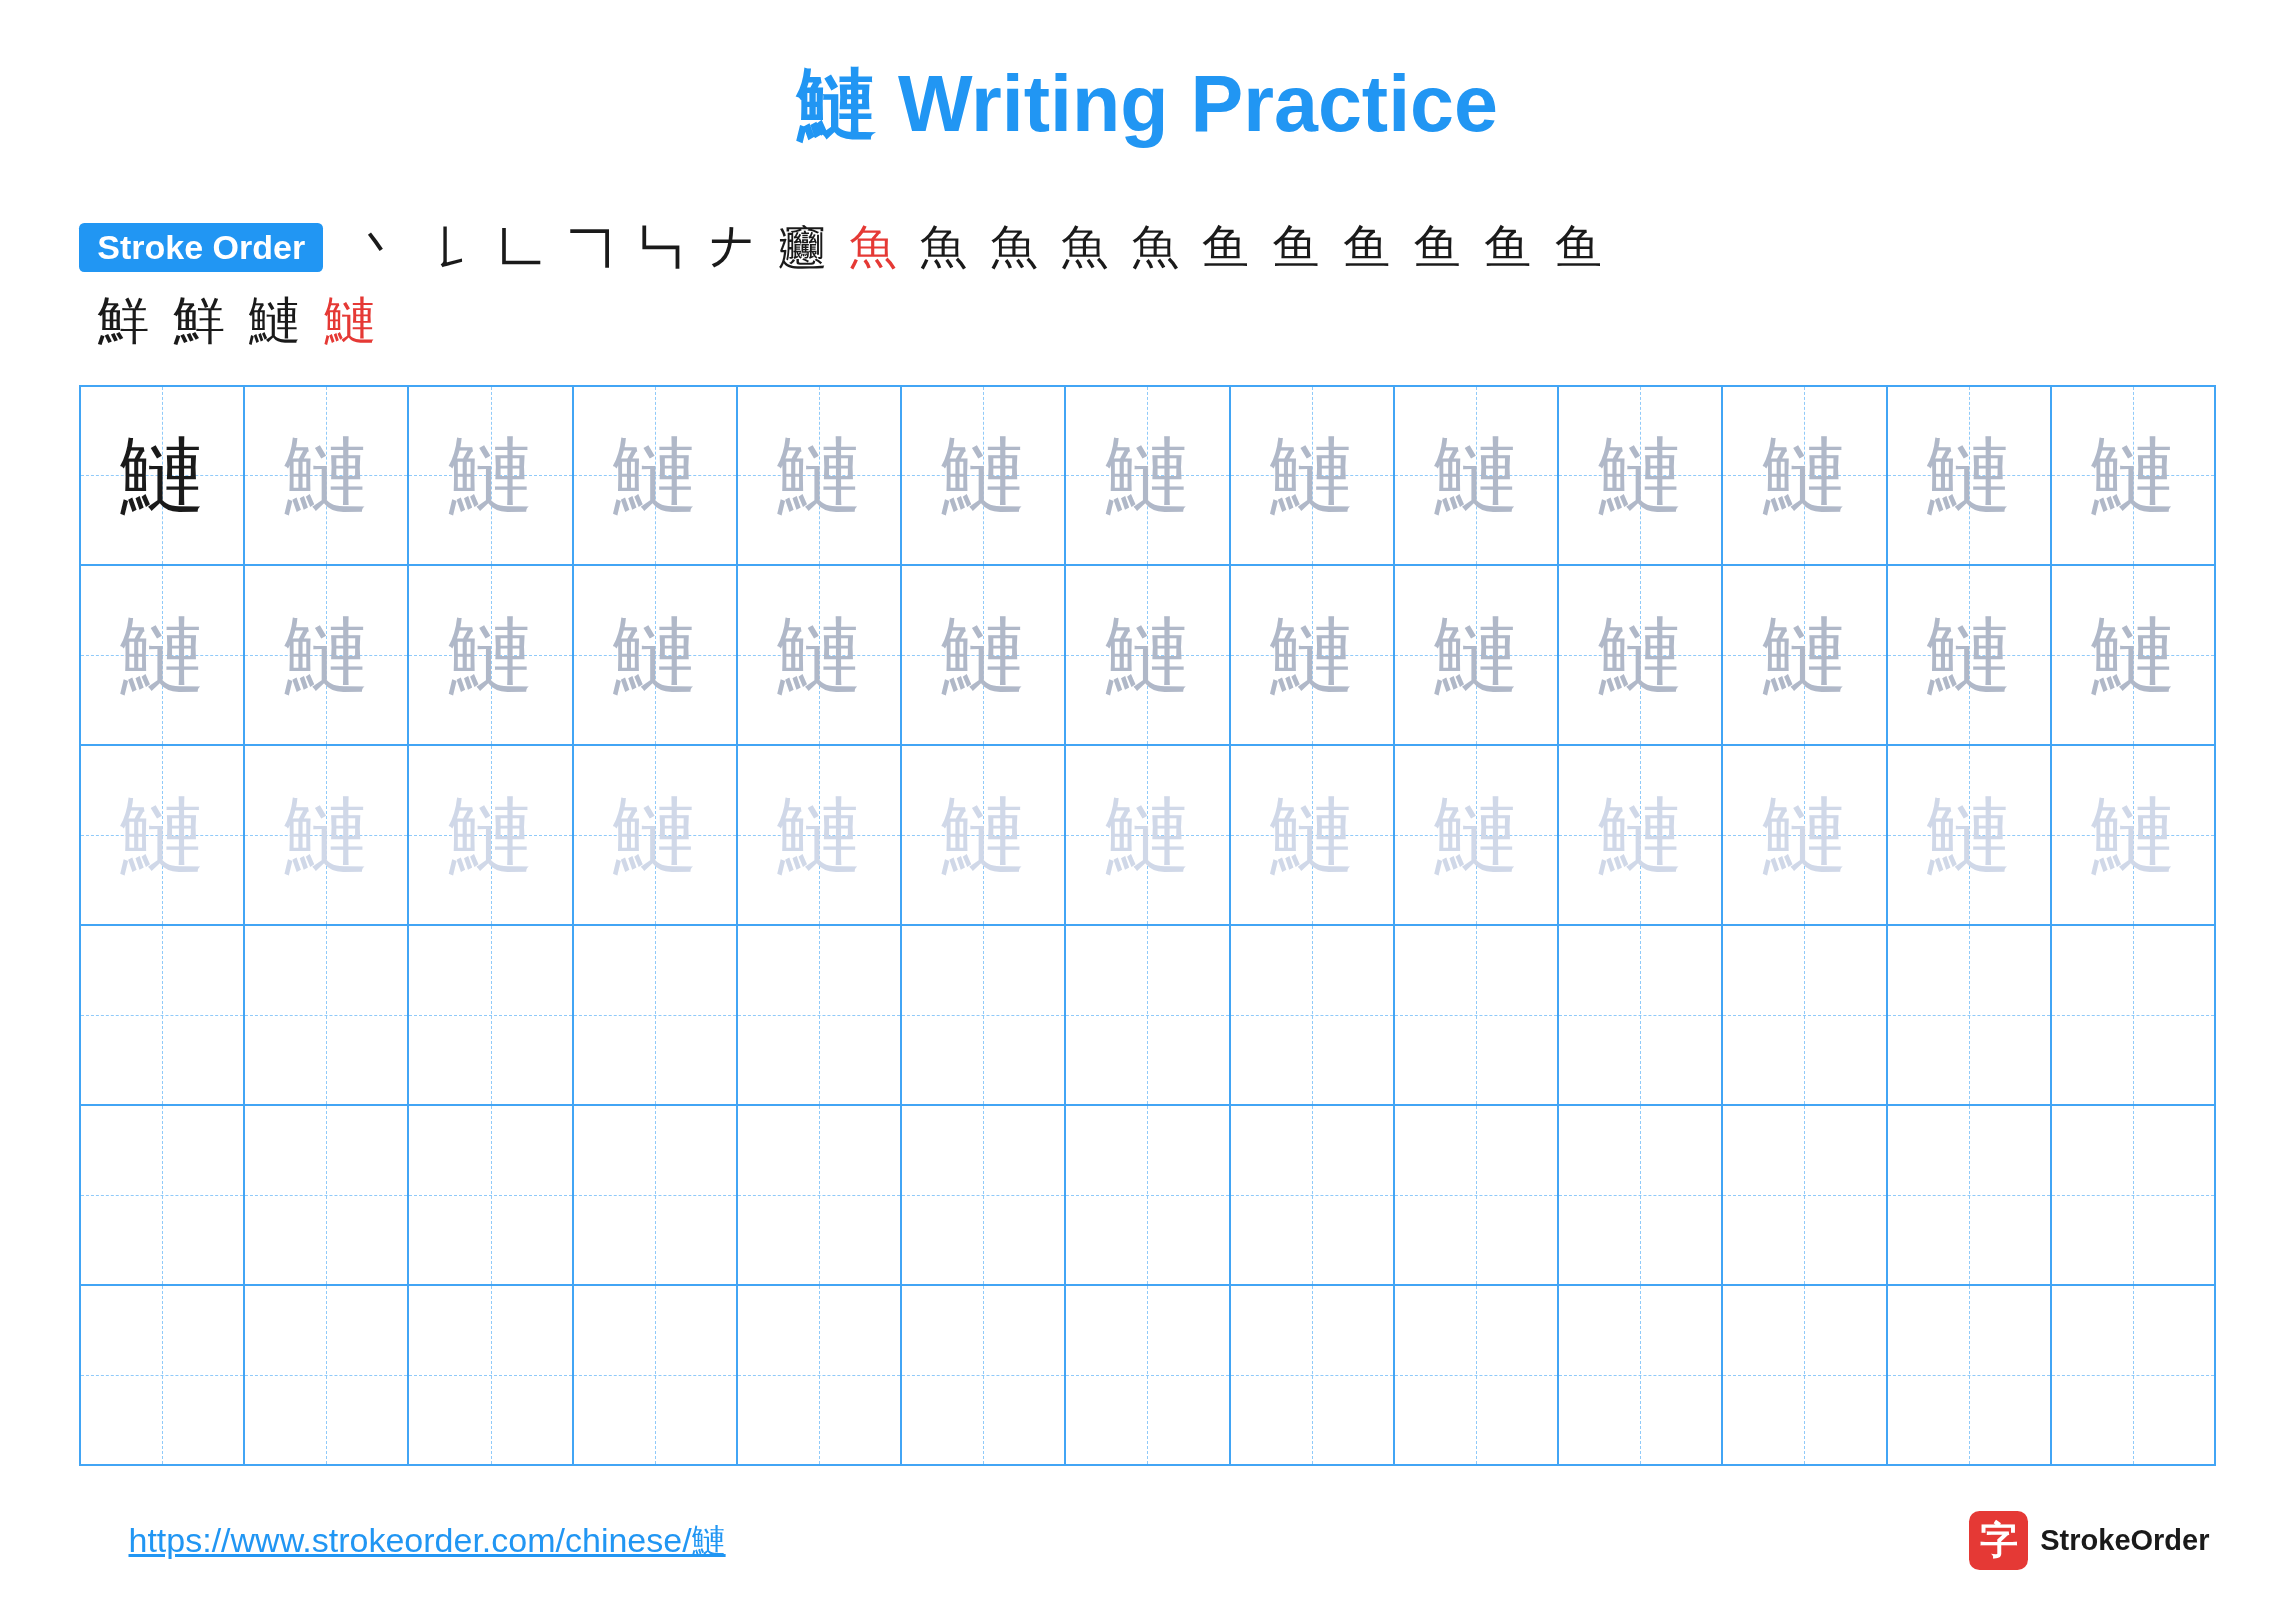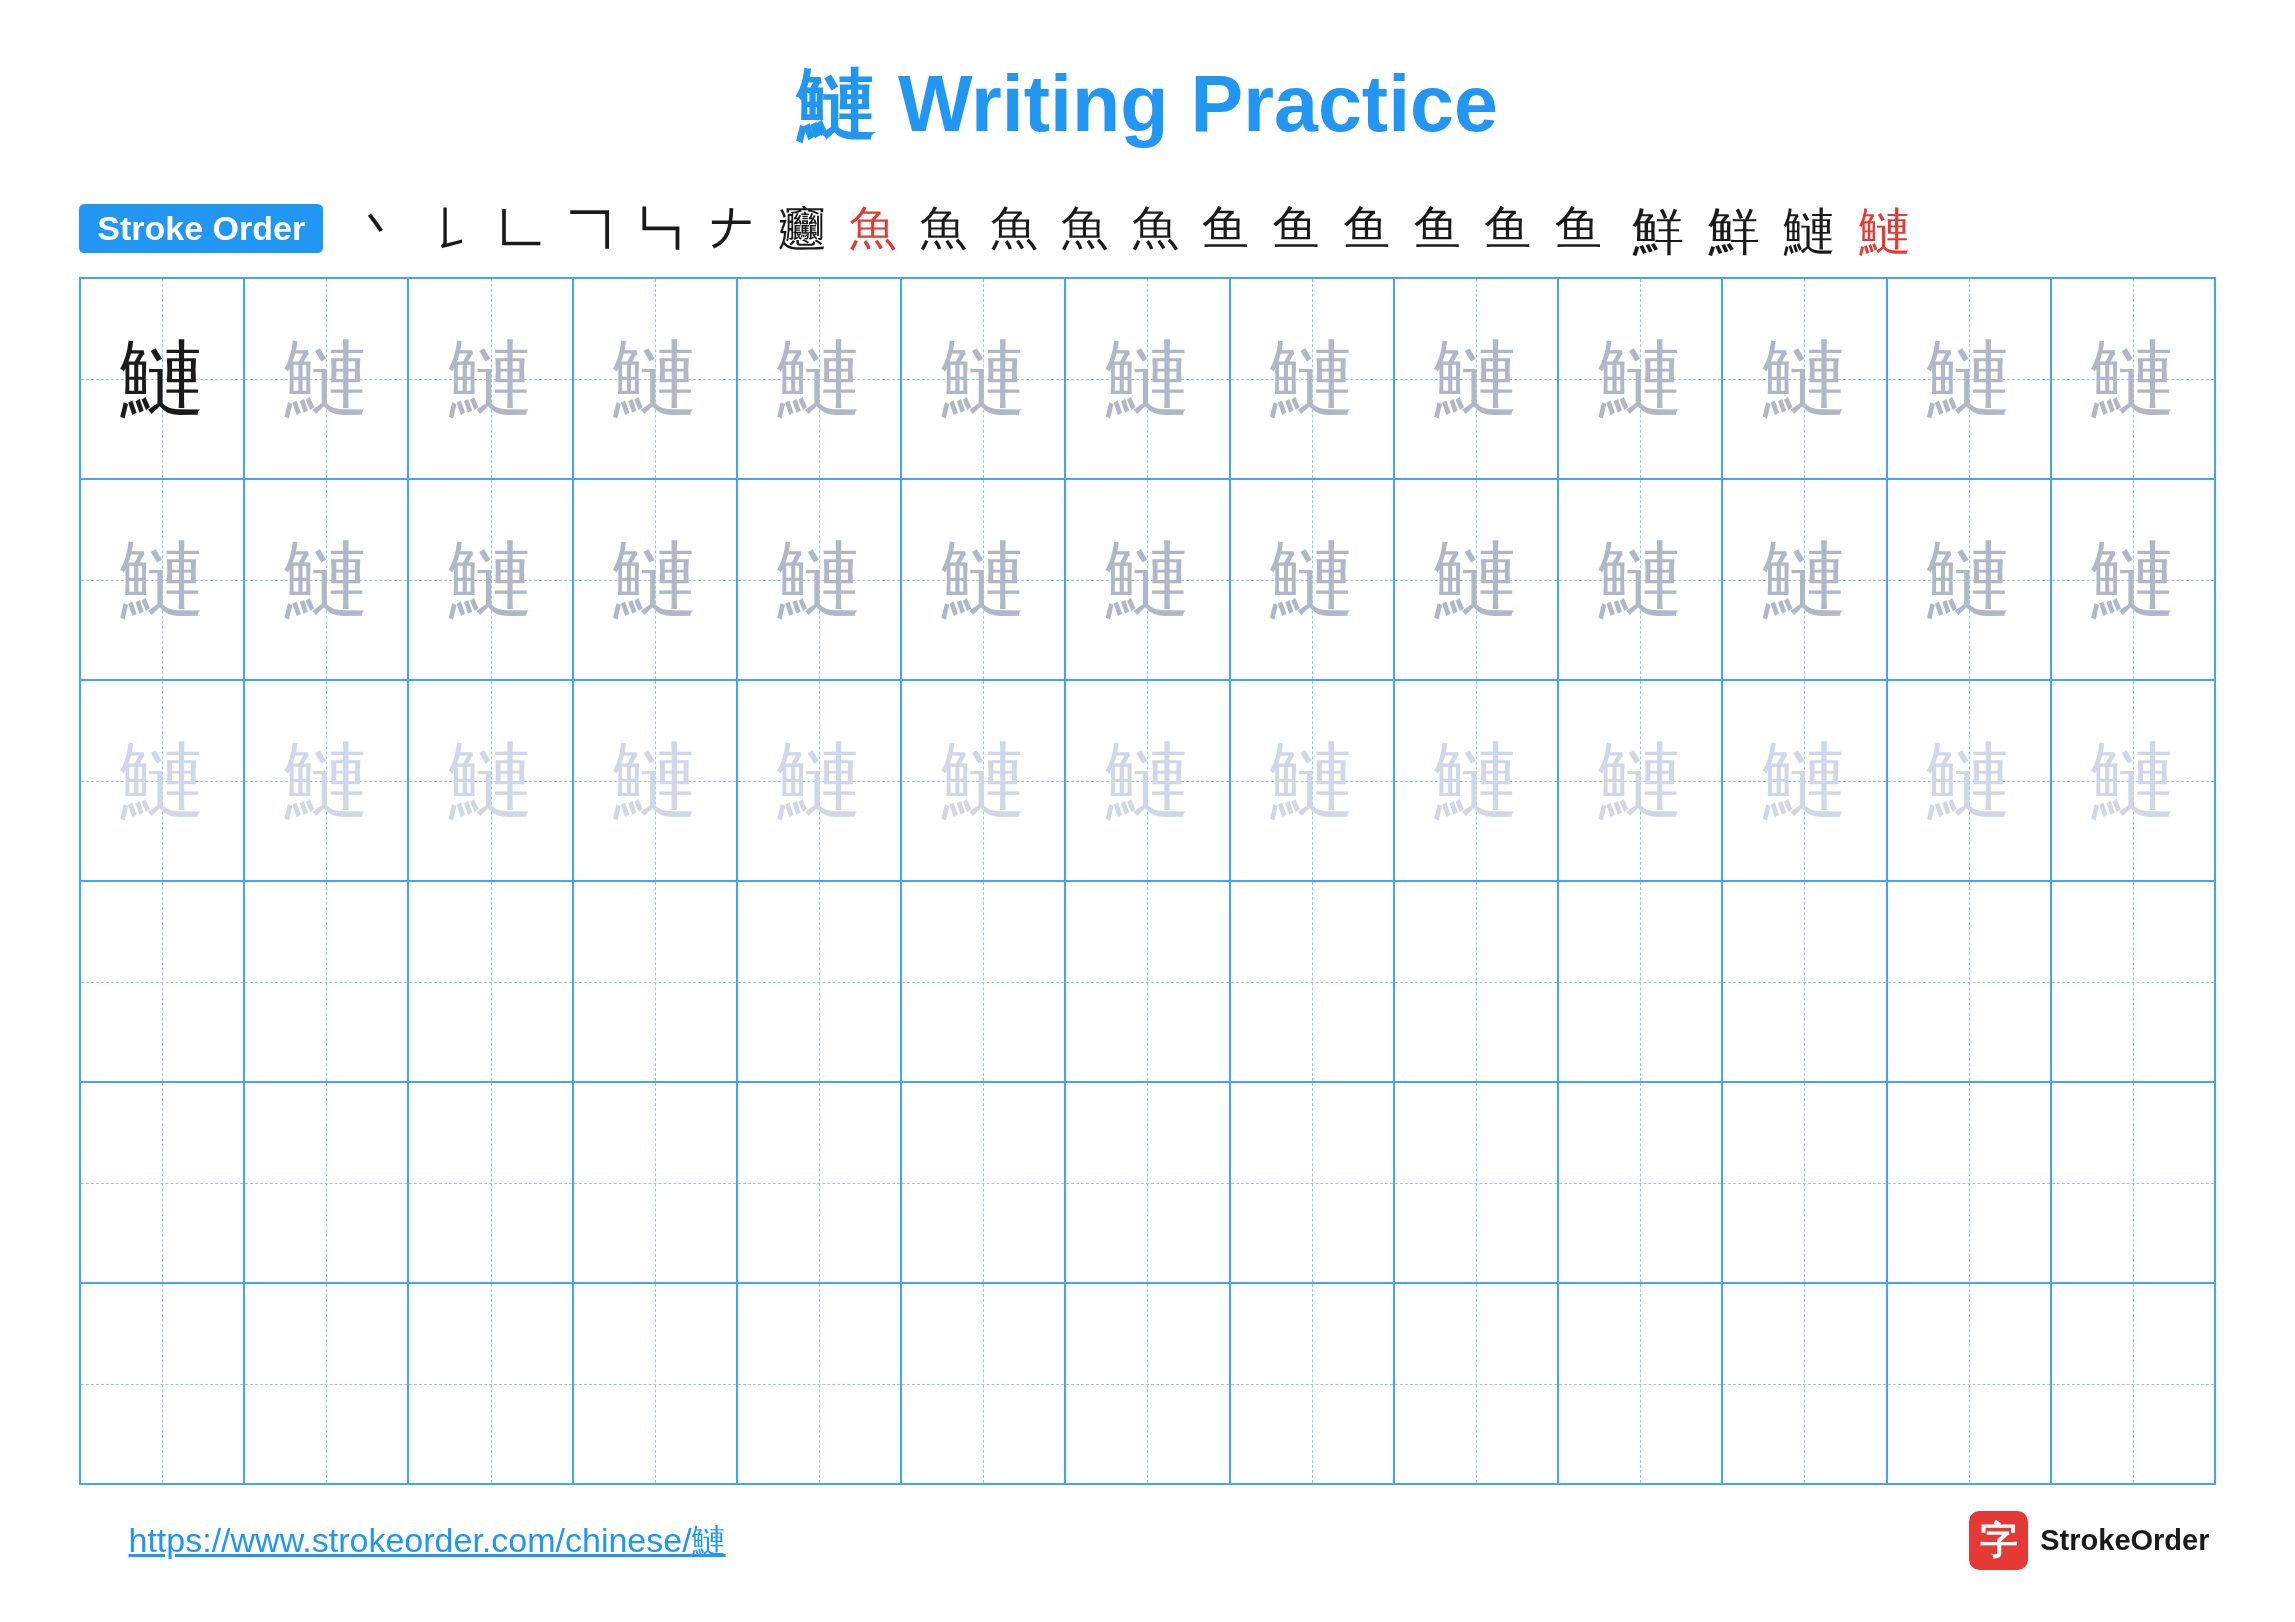--- a/index.html
+++ b/index.html
@@ -10,35 +10,36 @@
       height: 1622px;
       position: relative;
       overflow: hidden;
     }
     .page {
       width: 2295px;
       height: 1622px;
       padding: 52px 79px;
       display: flex;
       flex-direction: column;
+      gap: 19px;
     }
     .title {
       text-align: center;
       font-size: 79px;
       color: #2196F3;
       font-weight: bold;
       margin-bottom: 39px;
       font-family: sans-serif;
     }
     .title .char {
       color: #2196F3;
     }
     .stroke-order-section {
       display: flex;
-      flex-direction: row;
+      flex-direction: column;
       margin-bottom: 10px;
       text-align: right;
     }
     .stroke-order-row {
       display: flex;
       align-items: center;
       margin-bottom: 6.5px;
     }
     .stroke-order-badge {
       background: #2196F3;

